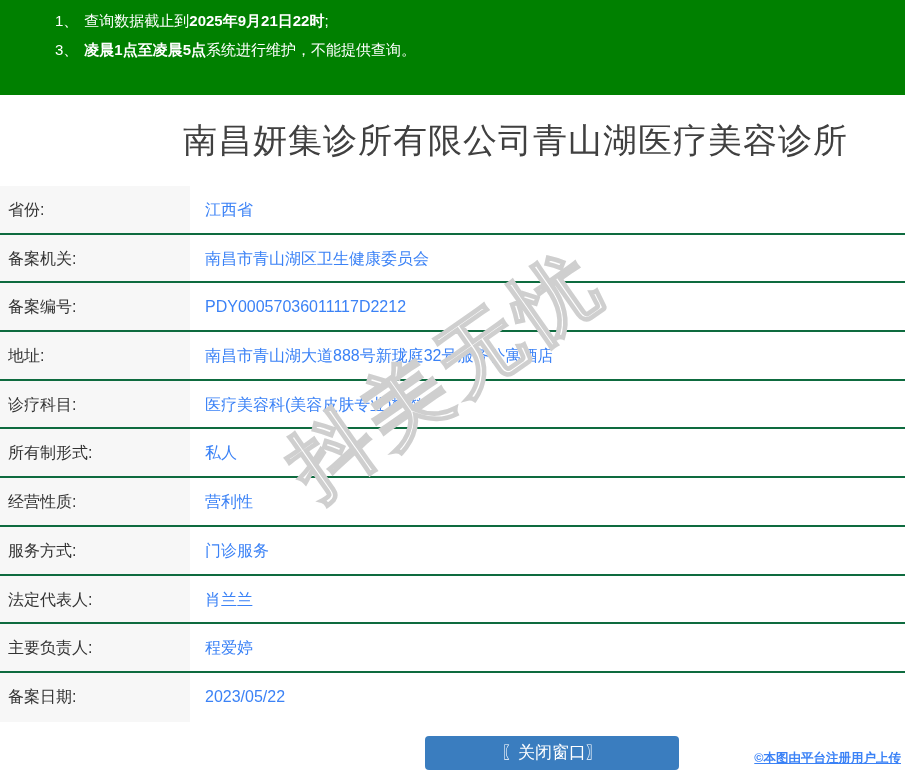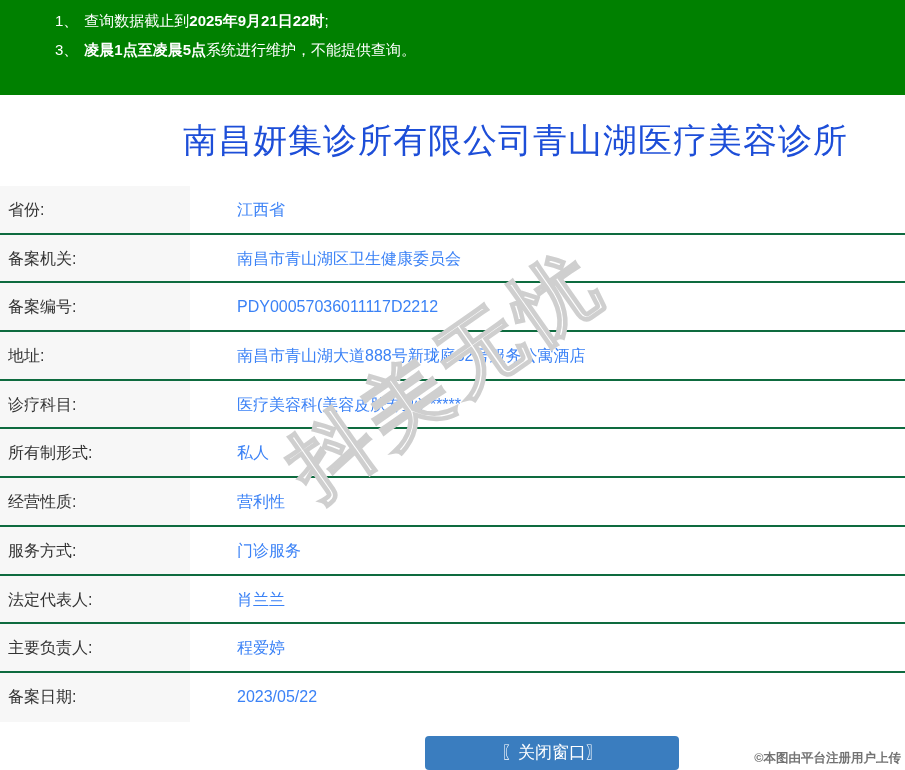--- a/index.html
+++ b/index.html
@@ -31,31 +31,30 @@
     width: 905px;
     height: 91px;
     padding-left: 126px;
     display: flex;
     align-items: center;
     justify-content: center;
   }
   .page-title {
     font-size: 34px;
     font-weight: 400;
-    color: #1d4ed8;
+    color: #404040;
     letter-spacing: 1px;
     white-space: nowrap;
   }
   
   .record-table { width: 905px; }
   .record-row {
     display: flex;
     height: 48.7px;
     border-bottom: 2px solid #0e6b3f;
-    gap: 32px;
   }
   .record-row:last-child { border-bottom: none; }
   .record-label {
     width: 190px;
     background: #f7f7f7;
     font-size: 16px;
     line-height: 47px;
     padding-left: 8px;
     color: #333;
   }
@@ -103,24 +102,25 @@
     border-radius: 4px;
     cursor: pointer;
   }
   
   .uploader-note {
     position: absolute;
     right: 4px;
     bottom: 3px;
     font-size: 12.5px;
     font-weight: bold;
-    color: #737373;
+    color: #3b82f6;
     text-shadow: 1px 0 0 #fff, -1px 0 0 #fff, 0 1px 0 #fff, 0 -1px 0 #fff,
                  1px 1px 0 #fff, -1px -1px 0 #fff, 1px -1px 0 #fff, -1px 1px 0 #fff;
     z-index: 6;
+    text-decoration: underline;
   }
 </style>
 </head>
 <body>
 
 <div class="notice-banner">
   <div class="notice-line"><span class="num">1、</span><span>查询数据截止到</span><b>2025年9月21日22时</b><span>;</span></div>
   <div class="notice-line"><span class="num">3、</span><span></span><b>凌晨1点至凌晨5点</b><span>系统进行维护，不能提供查询。</span></div>
 </div>
 

